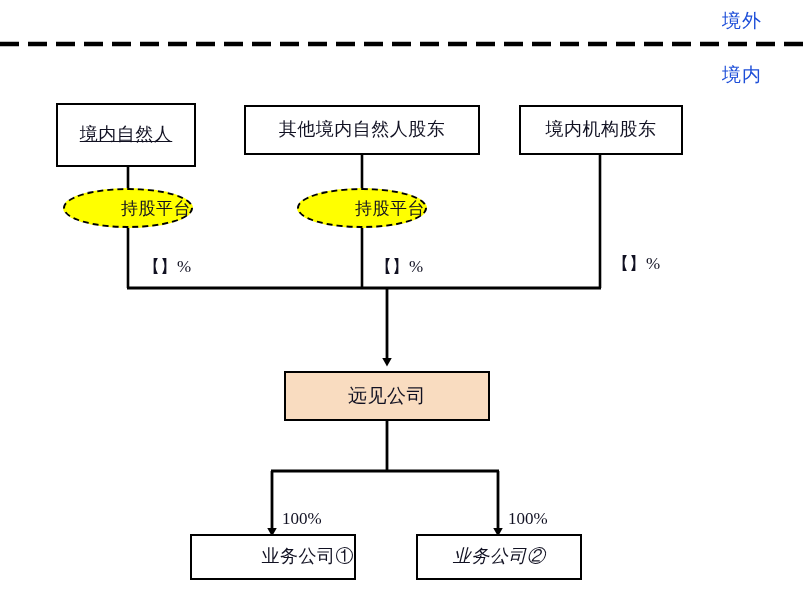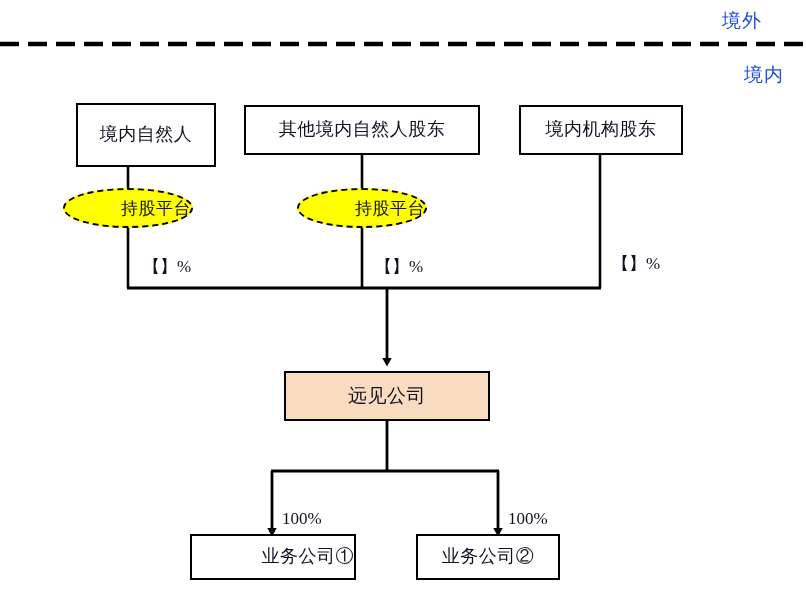--- a/index.html
+++ b/index.html
@@ -115,23 +115,23 @@
     <line x1="387" y1="421" x2="387" y2="471" stroke="#000000" stroke-width="2.8"></line>
 
     <line x1="271" y1="471" x2="499" y2="471" stroke="#000000" stroke-width="2.8"></line>
 
     <line x1="272" y1="471" x2="272" y2="532" stroke="#000000" stroke-width="2.8" marker-end="url(#arrow)"></line>
 
     <line x1="498" y1="471" x2="498" y2="532" stroke="#000000" stroke-width="2.8" marker-end="url(#arrow)"></line>
   </svg>
 
   <div class="region-label" style="left:722px; top:8px;">境外</div>
-  <div class="region-label" style="left:744px; top:62px;">境内</div>
+  <div class="region-label" style="left:722px; top:62px;">境内</div>
 
-  <div class="box two-line" style="left:76px; top:103px; width:140px; height:64px;">
+  <div class="box two-line" style="left:56px; top:103px; width:140px; height:64px;text-decoration:underline;">
     <div>
       <div>境内自然人</div>
     </div>
   </div>
 
   <div class="box" style="left:244px; top:105px; width:236px; height:50px;">
     <span>其他境内自然人股东</span>
   </div>
 
   <div class="box" style="left:519px; top:105px; width:164px; height:50px;">
@@ -154,17 +154,17 @@
     <span>远见公司</span>
   </div>
 
   <div class="edge-label pct100" style="left:282px; top:509px;">100%</div>
   <div class="edge-label pct100" style="left:508px; top:509px;">100%</div>
 
   <div class="box" style="left:190px; top:534px; width:166px; height:46px;justify-content:flex-end;">
     <span>业务公司①</span>
   </div>
 
-  <div class="box" style="left:416px; top:534px; width:144px; height:46px;">
+  <div class="box" style="left:416px; top:534px; width:166px; height:46px;font-style:italic;">
     <span>业务公司②</span>
   </div>
 
 </div>
 
 </body></html>

